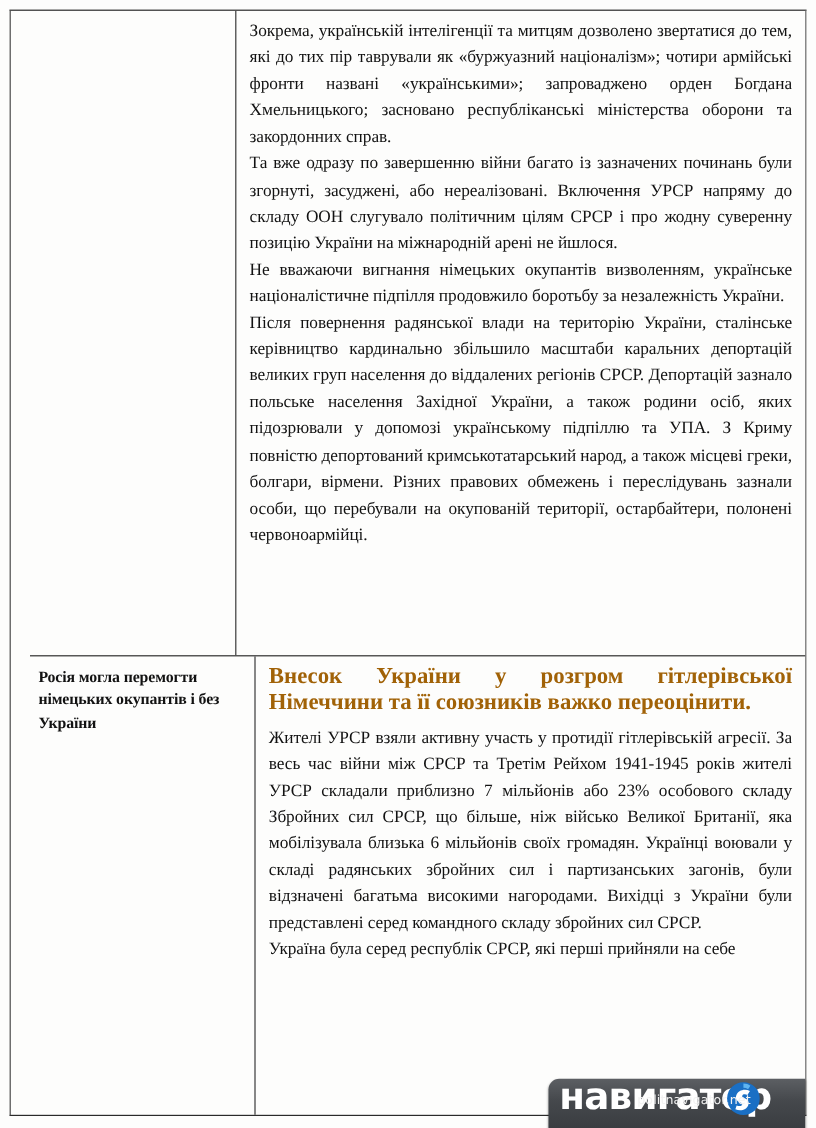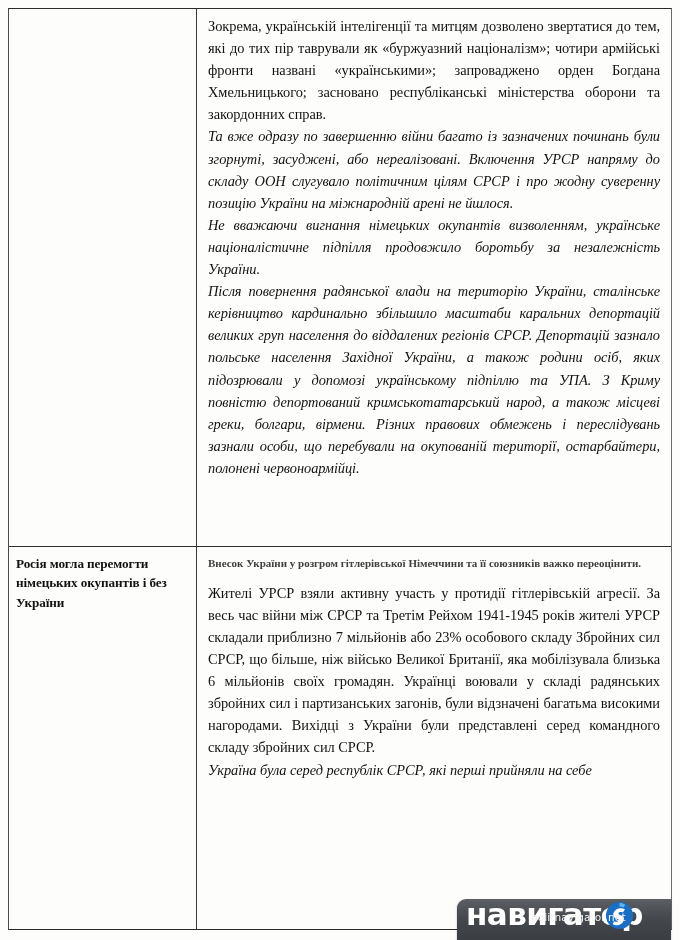--- a/index.html
+++ b/index.html
@@ -44,20 +44,21 @@
     display: flex;
     align-items: stretch;
     box-sizing: border-box;
   }
   .row-top {
     height: 537px;
   }
   .row-bottom {
     flex: 1 1 auto;
     border-top: 1.5px solid #2f2f2f;
+    margin-left: 16px;
   }
 
   .col-left {
     width: 188px;
     flex: 0 0 188px;
     box-sizing: border-box;
     padding: 7px 8px 0 7px;
     border-right: 1.2px solid #3a3a3a;
   }
   .col-right {
@@ -80,30 +81,29 @@
     text-align: justify;
     text-align-last: left;
     font-size: 14.4px;
     line-height: 22.1px;
     letter-spacing: -0.05px;
     color: #121212;
     hyphens: none;
   }
   p.body + p.body {
     margin-top: 0;
-    font-style: italic;
   }
   p.heading {
     margin: 0 0 7px 0;
     font-weight: bold;
     text-align: justify;
     text-align-last: left;
-    font-size: 11px;
+    font-size: 19px;
     line-height: 21.8px;
-    color: #404040;
+    color: #a16207;
   }
 
   
   .watermark {
     position: absolute;
     left: 457px;
     top: 899px;
     width: 214px;
     height: 41px;
     z-index: 5;

